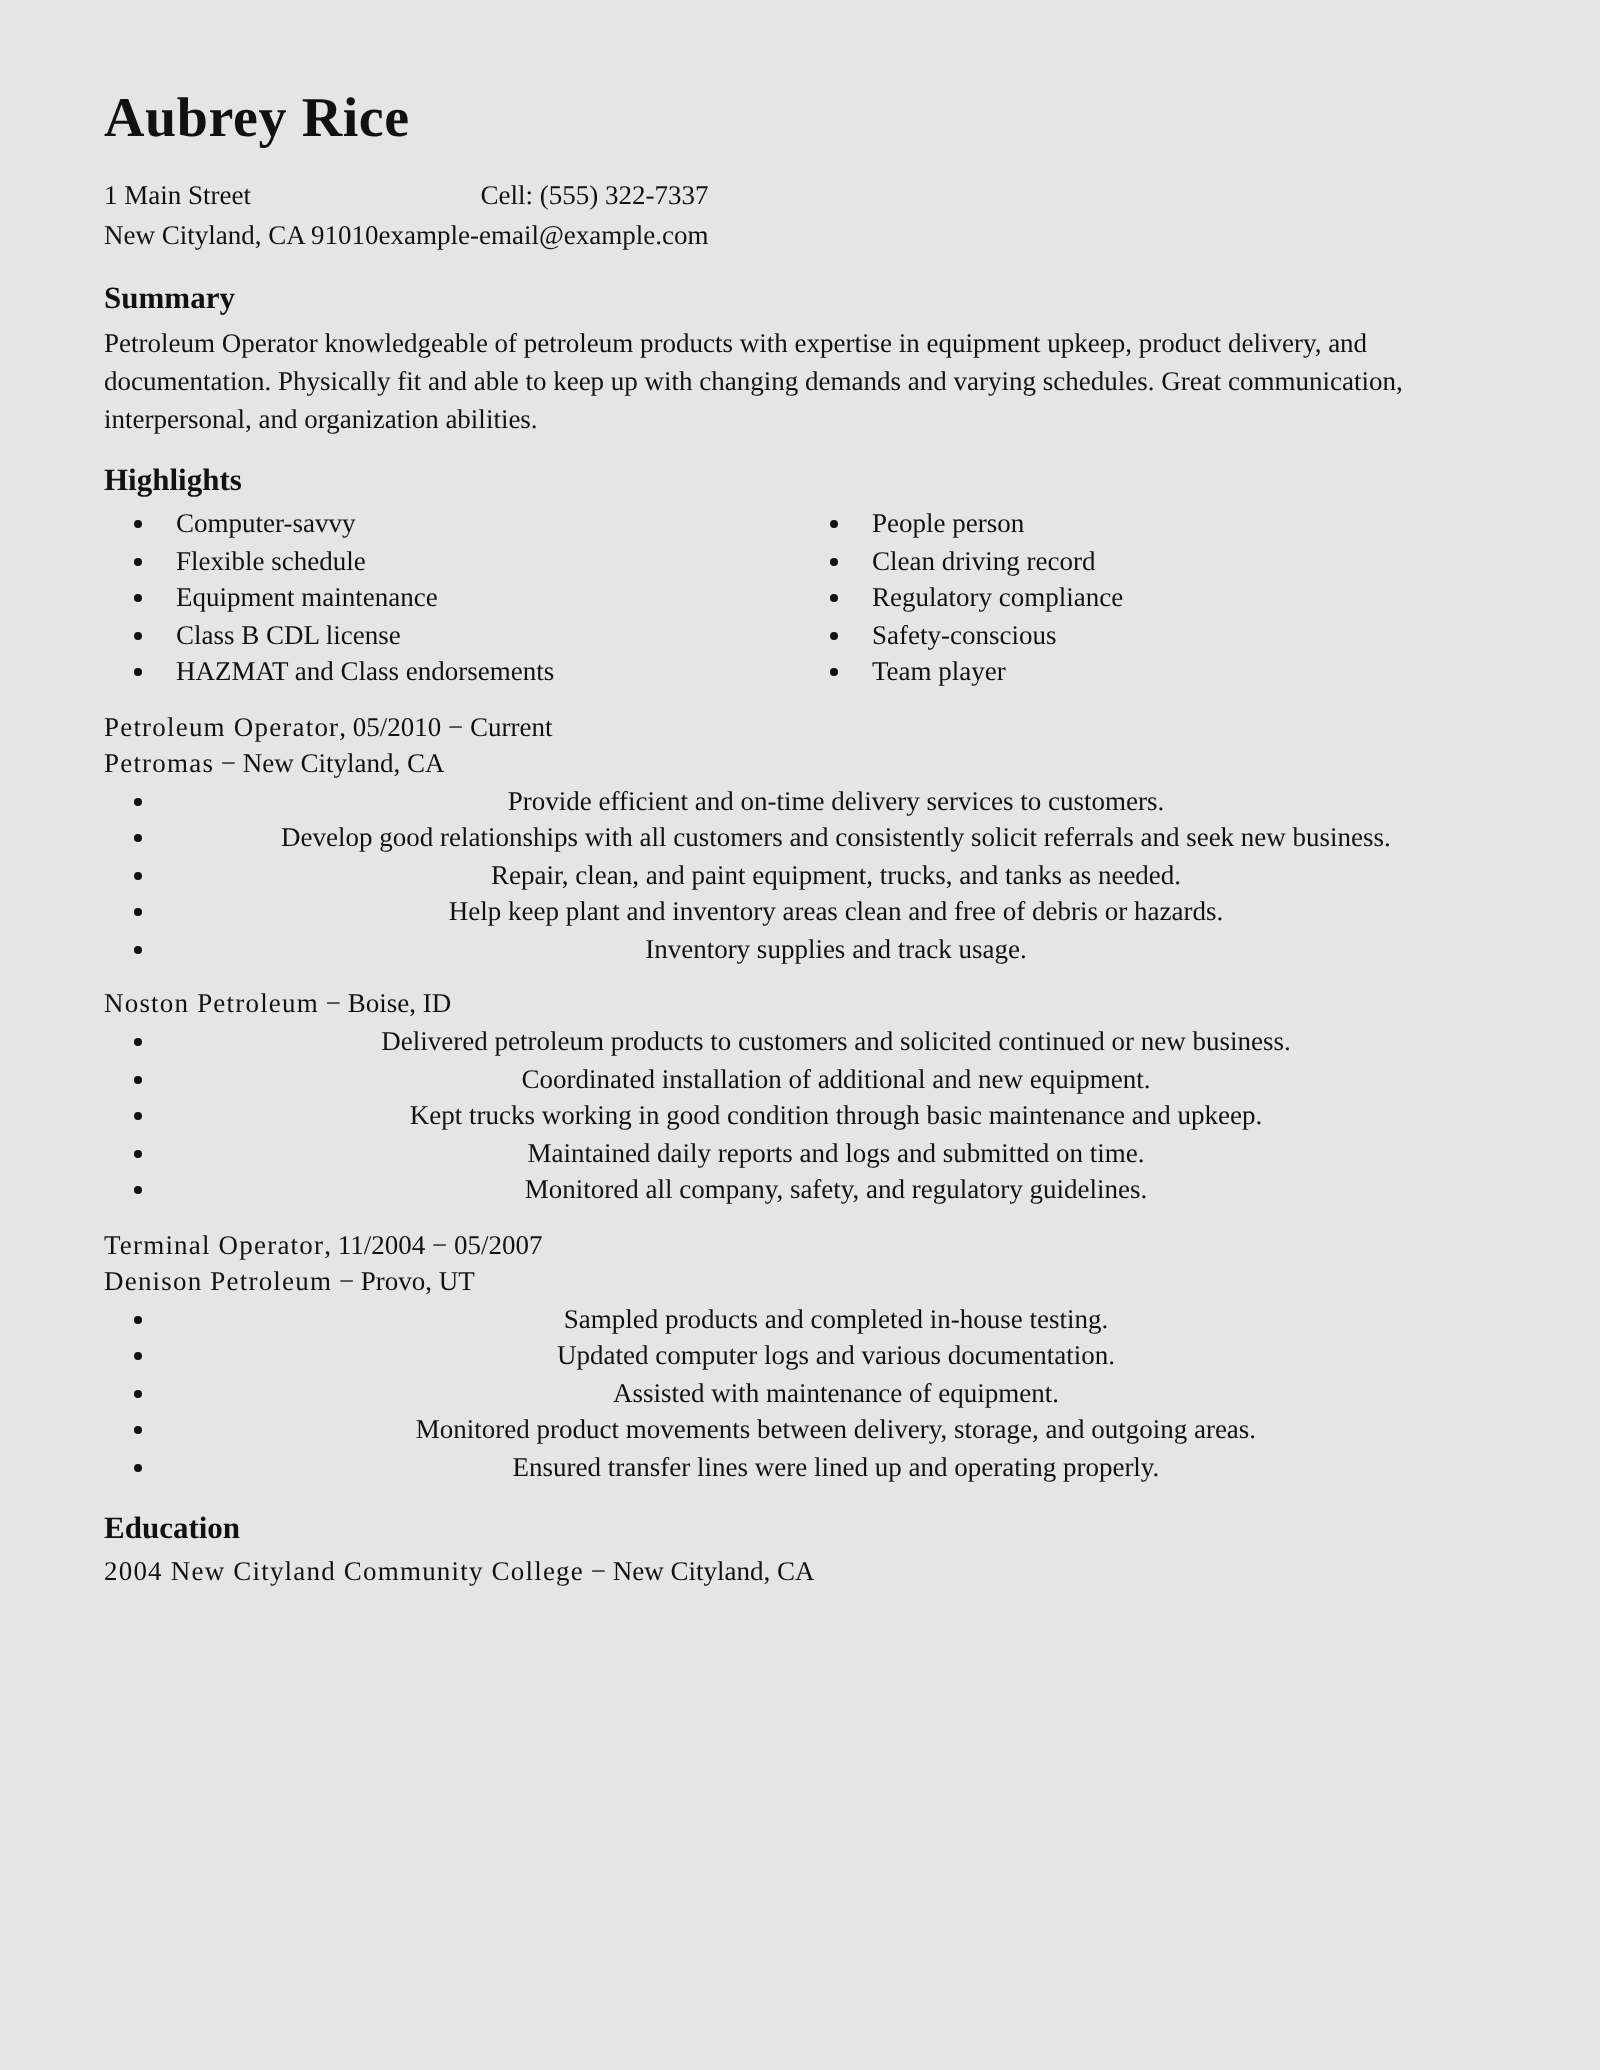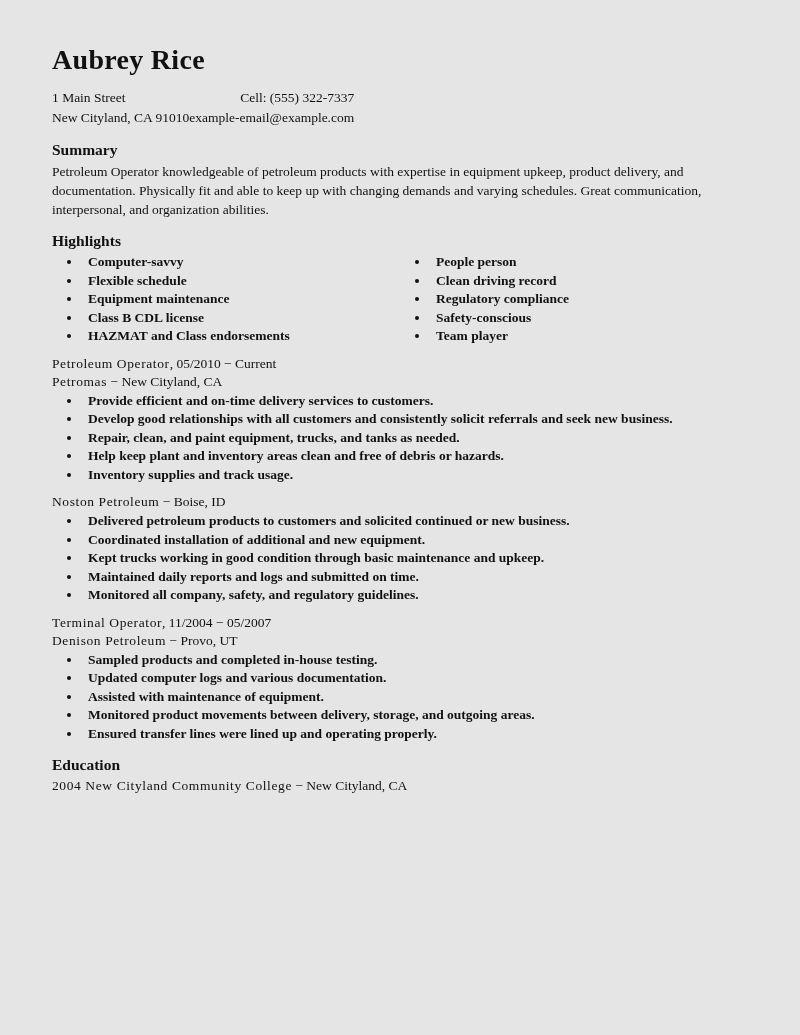--- a/index.html
+++ b/index.html
@@ -61,38 +61,38 @@
   }
   ul.bullets {
     margin: 0;
     padding: 0 0 0 30px;
     list-style: disc;
     font-size: 13.5px;
     line-height: 18.5px;
   }
   ul.bullets li {
     padding-left: 6px;
-    font-weight: bold;
   }
 
   
   .job {
     margin-top: 9px;
   }
   .job-line {
     font-size: 13.5px;
     line-height: 18px;
     margin: 0;
   }
   .bold-spaced {
     font-weight: normal;
     letter-spacing: 0.6px;
   }
   .job ul.bullets {
     margin-top: 1px;
+    text-align: center;
   }
 
   
   .edu-line {
     font-size: 13.5px;
     line-height: 18px;
     margin: 0;
   }
 </style>
 </head>

